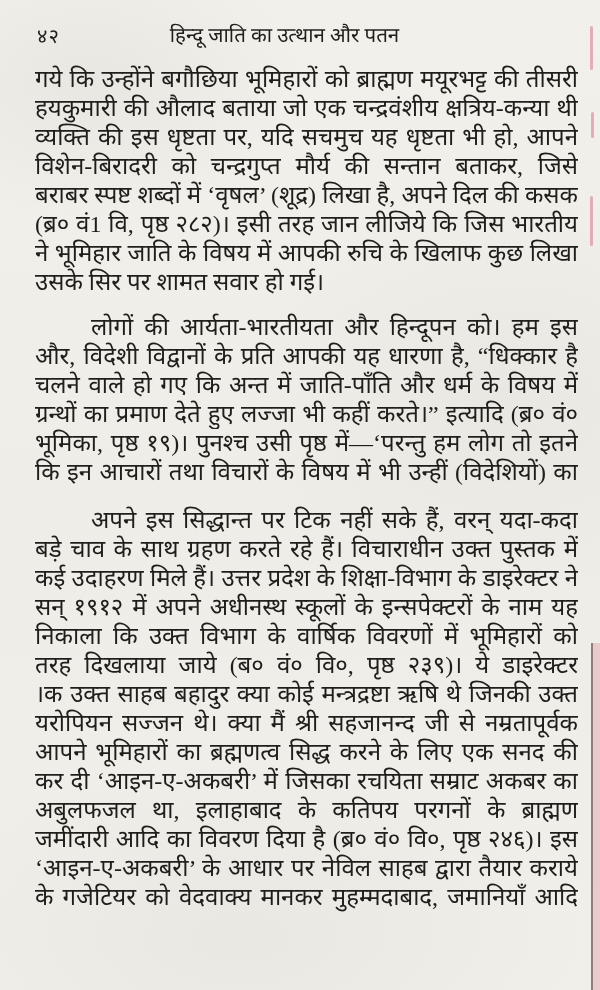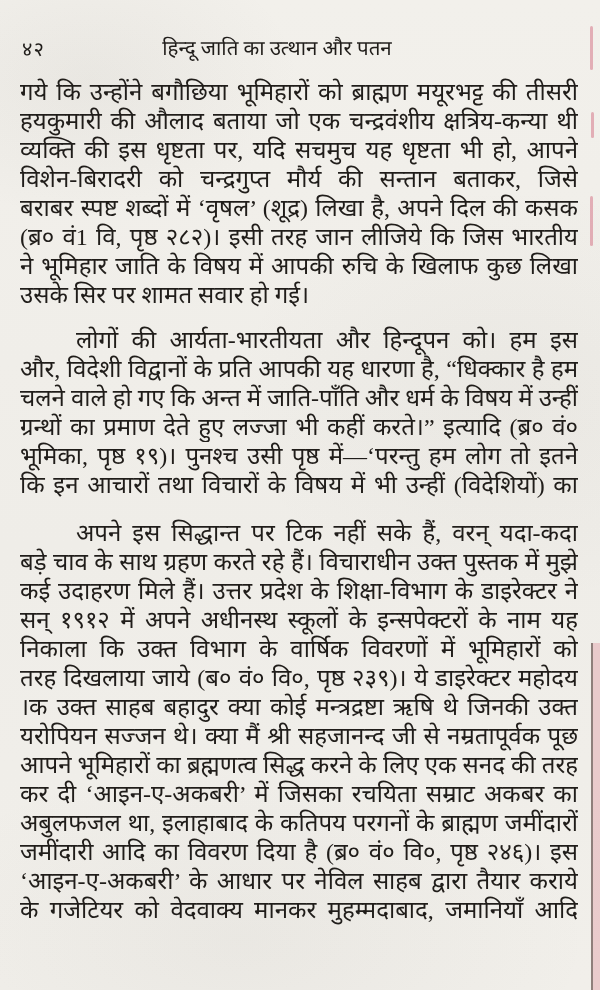--- a/index.html
+++ b/index.html
@@ -21,22 +21,23 @@
     inset: 0;
     background:
       radial-gradient(ellipse 300px 200px at 15% 8%, rgba(120,115,108,0.07), transparent 70%),
       radial-gradient(ellipse 400px 300px at 85% 40%, rgba(120,115,108,0.05), transparent 70%),
       radial-gradient(ellipse 500px 260px at 40% 95%, rgba(120,115,108,0.06), transparent 70%),
       linear-gradient(180deg, #f2f0eb 0%, #efede8 55%, #f1efea 100%);
   }
   .page {
     position: absolute;
     inset: 0;
-    padding: 33px 22px 0 20px;
+    padding: 20px 22px 0 20px;
     box-sizing: border-box;
+    margin-left: 15px;
   }
   .header {
     position: relative;
     height: 30px;
     font-size: 20px;
   }
   .page-number {
     position: absolute;
     left: 2px;
     top: 2px;

